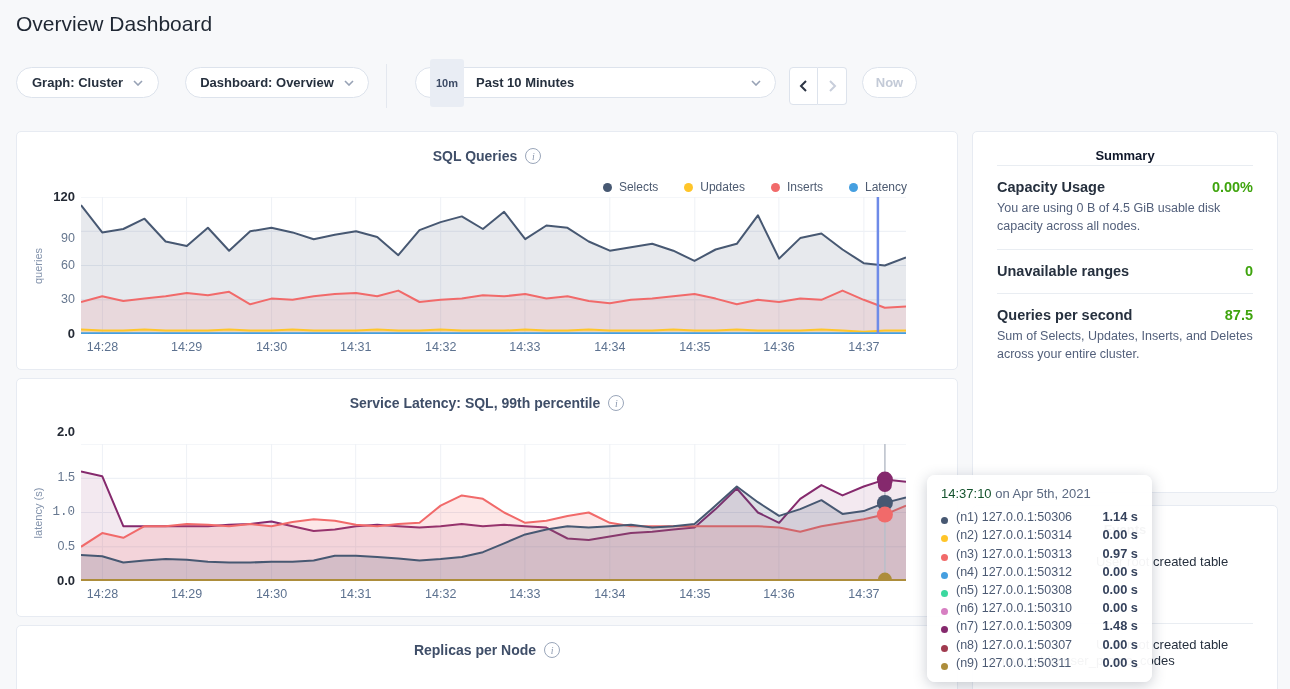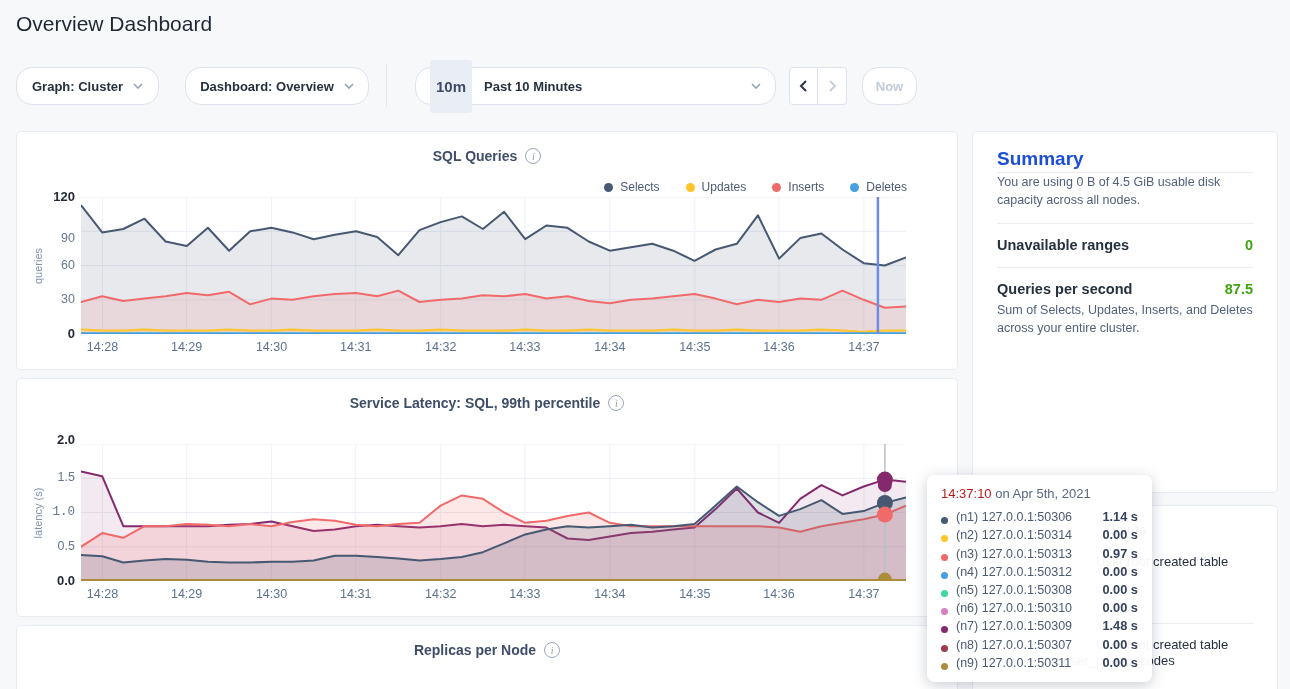--- a/index.html
+++ b/index.html
@@ -2,28 +2,28 @@
 <html><head>
 <meta charset="utf-8">
 <style>
   *{box-sizing:border-box}
   html,body{margin:0;padding:0;background:#f7f8fa}
   .stage{position:relative;width:1290px;height:689px;background:#f7f8fa;overflow:hidden;
          font-family:"Liberation Sans",sans-serif;color:#26303e}
   .page-title{position:absolute;left:16px;top:12px;font-size:21px;font-weight:500;color:#1f2733;margin:0}
 
   
-  .ctl{position:absolute;top:67px;height:38px;background:#fff;border:1px solid #dde3ec;border-radius:16px;
+  .ctl{position:absolute;top:67px;height:31px;background:#fff;border:1px solid #dde3ec;border-radius:16px;
        display:flex;align-items:center;font-weight:700;font-size:13px;color:#26303e;cursor:pointer}
   #graph-btn{left:16px;width:143px;justify-content:center;gap:10px}
   #dash-btn{left:185px;width:184px;justify-content:center;gap:10px}
   .ctl-divider{position:absolute;left:386px;top:64px;width:1px;height:44px;background:#e4e8ef}
   #time-btn{left:415px;width:361px;padding:0 14px;gap:12px}
   #time-btn .chev{margin-left:auto}
-  .badge{background:#e9edf4;border-radius:3px;padding:18px 6px;font-size:15px;font-weight:700;color:#3e4c66}
+  .badge{background:#e9edf4;border-radius:3px;padding:18px 6px;font-size:11px;font-weight:700;color:#3e4c66}
   .pager{position:absolute;left:789px;top:67px;display:flex;height:38px}
   .pg{width:29px;height:38px;background:#fff;border:1px solid #dde3ec;display:flex;align-items:center;justify-content:center;cursor:pointer}
   .pg:first-child{border-radius:4px 0 0 4px}
   .pg:last-child{border-radius:0 4px 4px 0;border-left:none}
   #now-btn{left:862px;width:55px;justify-content:center;color:#c3cad7}
 
   
   .panel{position:absolute;background:#fff;border:1px solid #e7ebf2;border-radius:5px}
   #chart-sql{left:16px;top:131px;width:942px;height:239px}
   #chart-latency{left:16px;top:378px;width:942px;height:239px}
@@ -42,21 +42,21 @@
   .ldot{width:9px;height:9px;border-radius:50%}
   .plot{position:absolute;left:64px;top:65px;width:825px;height:137px}
   .plot svg{position:absolute;left:0;top:0}
   .ylabel{position:absolute;left:14px;top:65px;height:137px;width:14px;display:flex;align-items:center;justify-content:center}
   .ylabel span{transform:rotate(-90deg);white-space:nowrap;font-size:11px;color:#8292ab}
   .ytick{position:absolute;left:14px;width:44px;text-align:right;font-size:12.5px;color:#66778f}
   .ytick.bold{font-weight:700;color:#242a35;font-size:13px}
   .xtick{position:absolute;top:208px;width:50px;text-align:center;font-size:12.5px;color:#5d7290}
 
   
-  .sum-title{font-size:19px;font-weight:700;padding:16px 0 2px;color:#1d4ed8}
+  .sum-title{text-align:center;font-size:13px;font-weight:700;padding:16px 0 2px;color:#0f172a}
   .srow{display:flex;justify-content:space-between;align-items:baseline;padding:13px 0 14px}
   .sgroup .srow{padding:13px 0 4px}
   .sdiv{border-top:1px solid #e9edf2}
   .sleft{display:flex;gap:10px;align-items:baseline}
   .slabel{font-size:14.5px;font-weight:700;color:#26303e}
   .sval{font-size:14.5px;font-weight:700;color:#3fa40e}
   .slink{font-size:13.5px;font-weight:700;color:#1e6fe5;cursor:pointer;text-decoration:none}
   .sdesc{font-size:12.5px;color:#53607b;line-height:1.45;padding-bottom:14px}
 
   
@@ -64,21 +64,21 @@
   .ev-line{position:absolute;font-size:13px;color:#26303e;white-space:nowrap}
   #ev1-l1{left:123px;top:48px}
   #ev2-l1{left:123px;top:131px}
   #ev2-l2{left:21px;top:147px}
   .ev-div{position:absolute;left:24px;right:24px;top:117px;height:1px;background:#e9edf2}
 
   
   #tooltip{position:absolute;left:927px;top:475px;width:225px;background:rgba(255,255,255,0.95);
            border-radius:8px;box-shadow:0 3px 14px rgba(44,56,80,0.25);padding:11px 14px 12px;z-index:20}
   .tt-title{font-size:13px;color:#5a6880;margin-bottom:5px}
-  .tt-time{color:#b91c1c}
+  .tt-time{color:#14532d}
   .tt-row{display:flex;align-items:flex-end;gap:8px;height:18.2px;font-size:12.5px;color:#4c5a73}
   .tt-dot{width:7px;height:7px;border-radius:50%;flex:none}
   .tt-label{width:146px;white-space:nowrap}
   .tt-val{font-weight:700;color:#35425c;font-size:12.8px;white-space:nowrap}
 </style>
 </head>
 <body>
 
 <div class="stage">
 
@@ -133,21 +133,21 @@
         <div class="legend-item">
           <span class="ldot" style="background: rgb(255, 197, 41);"></span>
           <span>Updates</span>
         </div>
         <div class="legend-item">
           <span class="ldot" style="background: rgb(241, 106, 106);"></span>
           <span>Inserts</span>
         </div>
         <div class="legend-item">
           <span class="ldot" style="background: rgb(69, 159, 224);"></span>
-          <span>Deletes</span>
+          <span>Latency</span>
         </div>
       </div>
     <div class="ylabel">
         <span>queries</span>
       </div>
     <div class="plot">
       <svg width="825" height="137" viewBox="0 0 825 137">
           <line x1="0" y1="137.0" x2="825" y2="137.0" stroke="#d3dae4" stroke-width="1"></line>
           <line x1="0" y1="102.8" x2="825" y2="102.8" stroke="#eaeef4" stroke-width="1"></line>
           <line x1="0" y1="68.5" x2="825" y2="68.5" stroke="#eaeef4" stroke-width="1"></line>
@@ -232,21 +232,21 @@
           <circle cx="803.9" cy="41.1" r="7" fill="#85296d"></circle>
           <circle cx="803.9" cy="58.9" r="8" fill="#475872"></circle>
           <circle cx="803.9" cy="70.6" r="8" fill="#f16a6a"></circle>
           <circle cx="803.9" cy="135.6" r="7" fill="#ad8d3b"></circle>
         </svg>
     </div>
   <div class="ytick bold" style="top: 194px;">0.0</div>
       <div class="ytick" style="top: 159.75px;">0.5</div>
       <div class="ytick" style="top: 125.5px; font-family: Liberation Mono, monospace;">1.0</div>
       <div class="ytick" style="top: 91.25px;">1.5</div>
-      <div class="ytick bold" style="top: 53px;">2.0</div>
+      <div class="ytick bold" style="top: 45px;">2.0</div>
       <div class="xtick" style="left: 60.45px;">14:28</div>
       <div class="xtick" style="left: 144.6px;">14:29</div>
       <div class="xtick" style="left: 229.575px;">14:30</div>
       <div class="xtick" style="left: 313.725px;">14:31</div>
       <div class="xtick" style="left: 398.7px;">14:32</div>
       <div class="xtick" style="left: 482.85px;">14:33</div>
       <div class="xtick" style="left: 567.825px;">14:34</div>
       <div class="xtick" style="left: 652.8px;">14:35</div>
       <div class="xtick" style="left: 736.95px;">14:36</div>
       <div class="xtick" style="left: 821.925px;">14:37</div>
@@ -255,20 +255,24 @@
   <div class="panel" id="chart-replicas">
     <div class="chart-title">
       <span>Replicas per Node</span>
       <span class="info-icon">i</span>
     </div>
   </div>
 
   <div class="panel" id="summary">
     <div class="sum-title">Summary</div>
     <div class="sgroup sdiv">
+      <div class="srow">
+        <span class="slabel">Capacity Usage</span>
+        <span class="sval">0.00%</span>
+      </div>
       <div class="sdesc">You are using 0 B of 4.5 GiB usable disk capacity across all nodes.</div>
     </div>
     <div class="srow sdiv">
       <span class="slabel">Unavailable ranges</span>
       <span class="sval">0</span>
     </div>
     <div class="sgroup sdiv">
       <div class="srow">
         <span class="slabel">Queries per second</span>
         <span class="sval">87.5</span>

